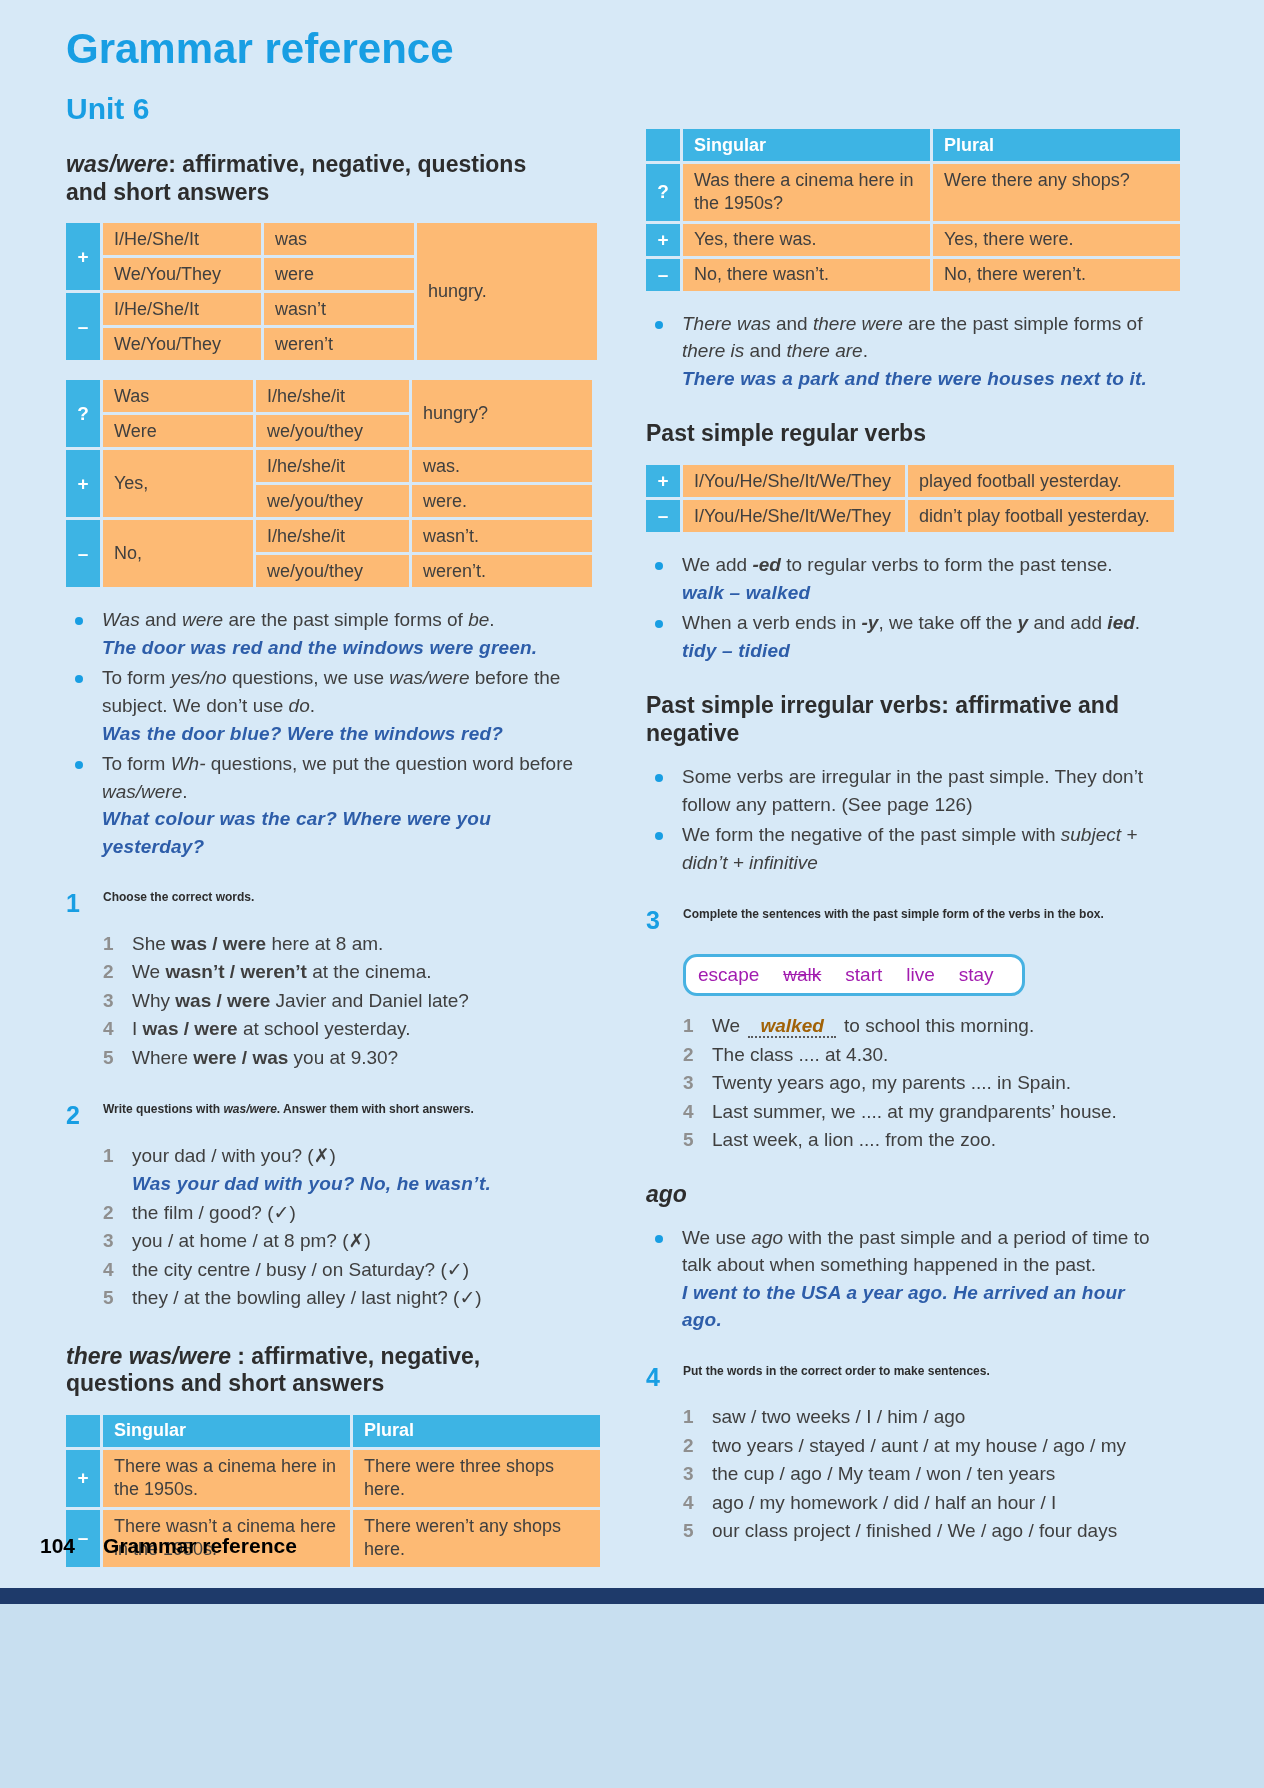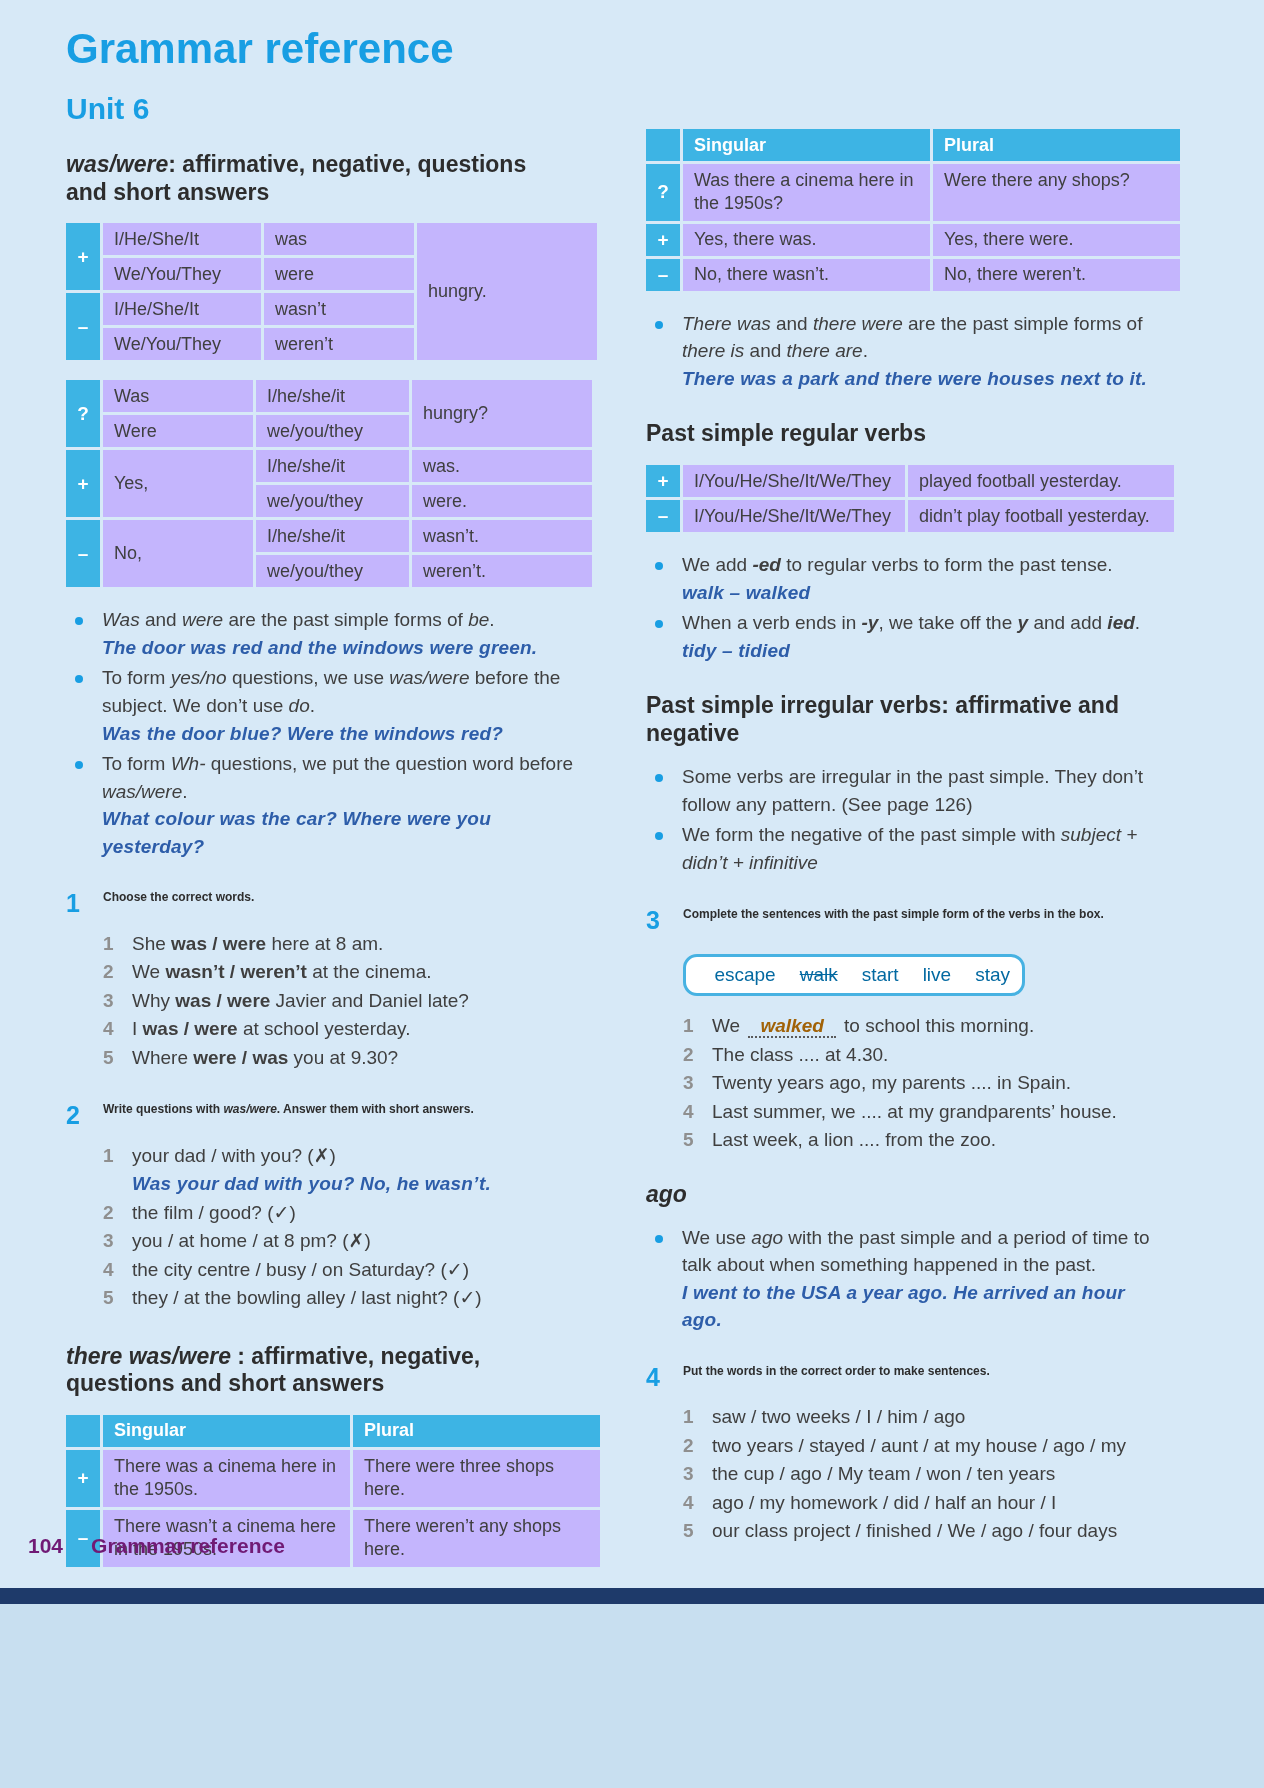--- a/index.html
+++ b/index.html
@@ -13,21 +13,21 @@
   .col-left{width:540px;flex:none;}
   .col-right{width:540px;flex:none;margin-left:40px;padding-top:100px;}
 
   .doc-title{font-size:42px;font-weight:bold;color:#189ee3;margin:0;line-height:1.1;}
   .unit-title{font-size:30px;font-weight:bold;color:#189ee3;margin:20px 0 4px;line-height:1.1;}
   .sec-head{font-size:23px;font-weight:bold;color:#2d2d2d;line-height:1.2;margin:26px 0 0;max-width:500px;}
   .sec-head .it{font-style:italic;}
 
   
   table.gram{border-collapse:separate;border-spacing:3px;margin:14px 0 0 -3px;table-layout:fixed;}
-  .gram td,.gram th{background:#c4b5fd;font-size:18px;padding:1px 11px;vertical-align:middle;color:#3f3f3f;overflow:hidden;}
+  .gram td,.gram th{background:#fdba74;font-size:18px;padding:1px 11px;vertical-align:middle;color:#3f3f3f;overflow:hidden;}
   .gram td{height:30px;}
   .gram th{height:30px;background:#3db4e4;color:#fff;text-align:left;font-weight:bold;}
   .gram td.sign,.gram th.corner{background:#3db4e4;color:#fff;font-weight:bold;text-align:center;padding:1px 2px;font-size:19px;}
   .gram td.vt{vertical-align:top;padding-top:5px;padding-bottom:5px;height:auto;line-height:1.3;}
   .col-sign{width:34px;}
   .t1 .c1{width:158px;} .t1 .c2{width:150px;} .t1 .c3{width:180px;}
   .t2 .c1{width:150px;} .t2 .c2{width:153px;} .t2 .c3{width:180px;}
   .t34 .ca{width:247px;} .t34 .cb{width:247px;}
   .t5 .c1{width:222px;} .t5 .c2{width:266px;}
   .t2{margin-top:22px;}
@@ -49,27 +49,27 @@
   .ex-num{color:#189ee3;font-size:25px;font-weight:bold;width:37px;flex:none;line-height:1.1;}
   .ex-title{font-size:12px;font-weight:bold;color:#2d2d2d;line-height:1.3;max-width:460px;}
   ol.ex-items{list-style:none;margin:12px 0 0;padding:0 0 0 37px;}
   .ex-items li{display:flex;align-items:flex-start;font-size:19px;line-height:1.5;color:#3f3f3f;}
   .inum{color:#8f8f8f;font-weight:bold;width:29px;flex:none;}
   .itext-wrap{flex:1;}
 
   
   .word-box{
     margin:20px 0 16px 37px;width:336px;background:#fff;border:3px solid #47b2e2;
-    border-radius:14px;padding:7px 0;text-align:right;font-size:19px;color:#0369a1;
+    border-radius:14px;padding:7px 0;text-align:left;font-size:19px;color:#a21caf;
   }
   .word-box span{margin:0 12px;}
 
   .ago-head{font-size:23px;font-weight:bold;font-style:italic;color:#2d2d2d;margin:26px 0 0;}
 
-  .footer{position:absolute;left:28px;bottom:46px;display:flex;align-items:baseline;font-weight:bold;color:#701a75;}
+  .footer{position:absolute;left:40px;bottom:46px;display:flex;align-items:baseline;font-weight:bold;color:#000000;}
   .footer .pnum{font-size:21px;margin-right:28px;}
   .footer .plabel{font-size:21px;}
   .bottom-bar{position:absolute;left:0;right:0;bottom:0;height:16px;background:#1e3a6a;}
 </style>
 </head>
 <body>
 
 <div class="page">
   <div class="content">
 

